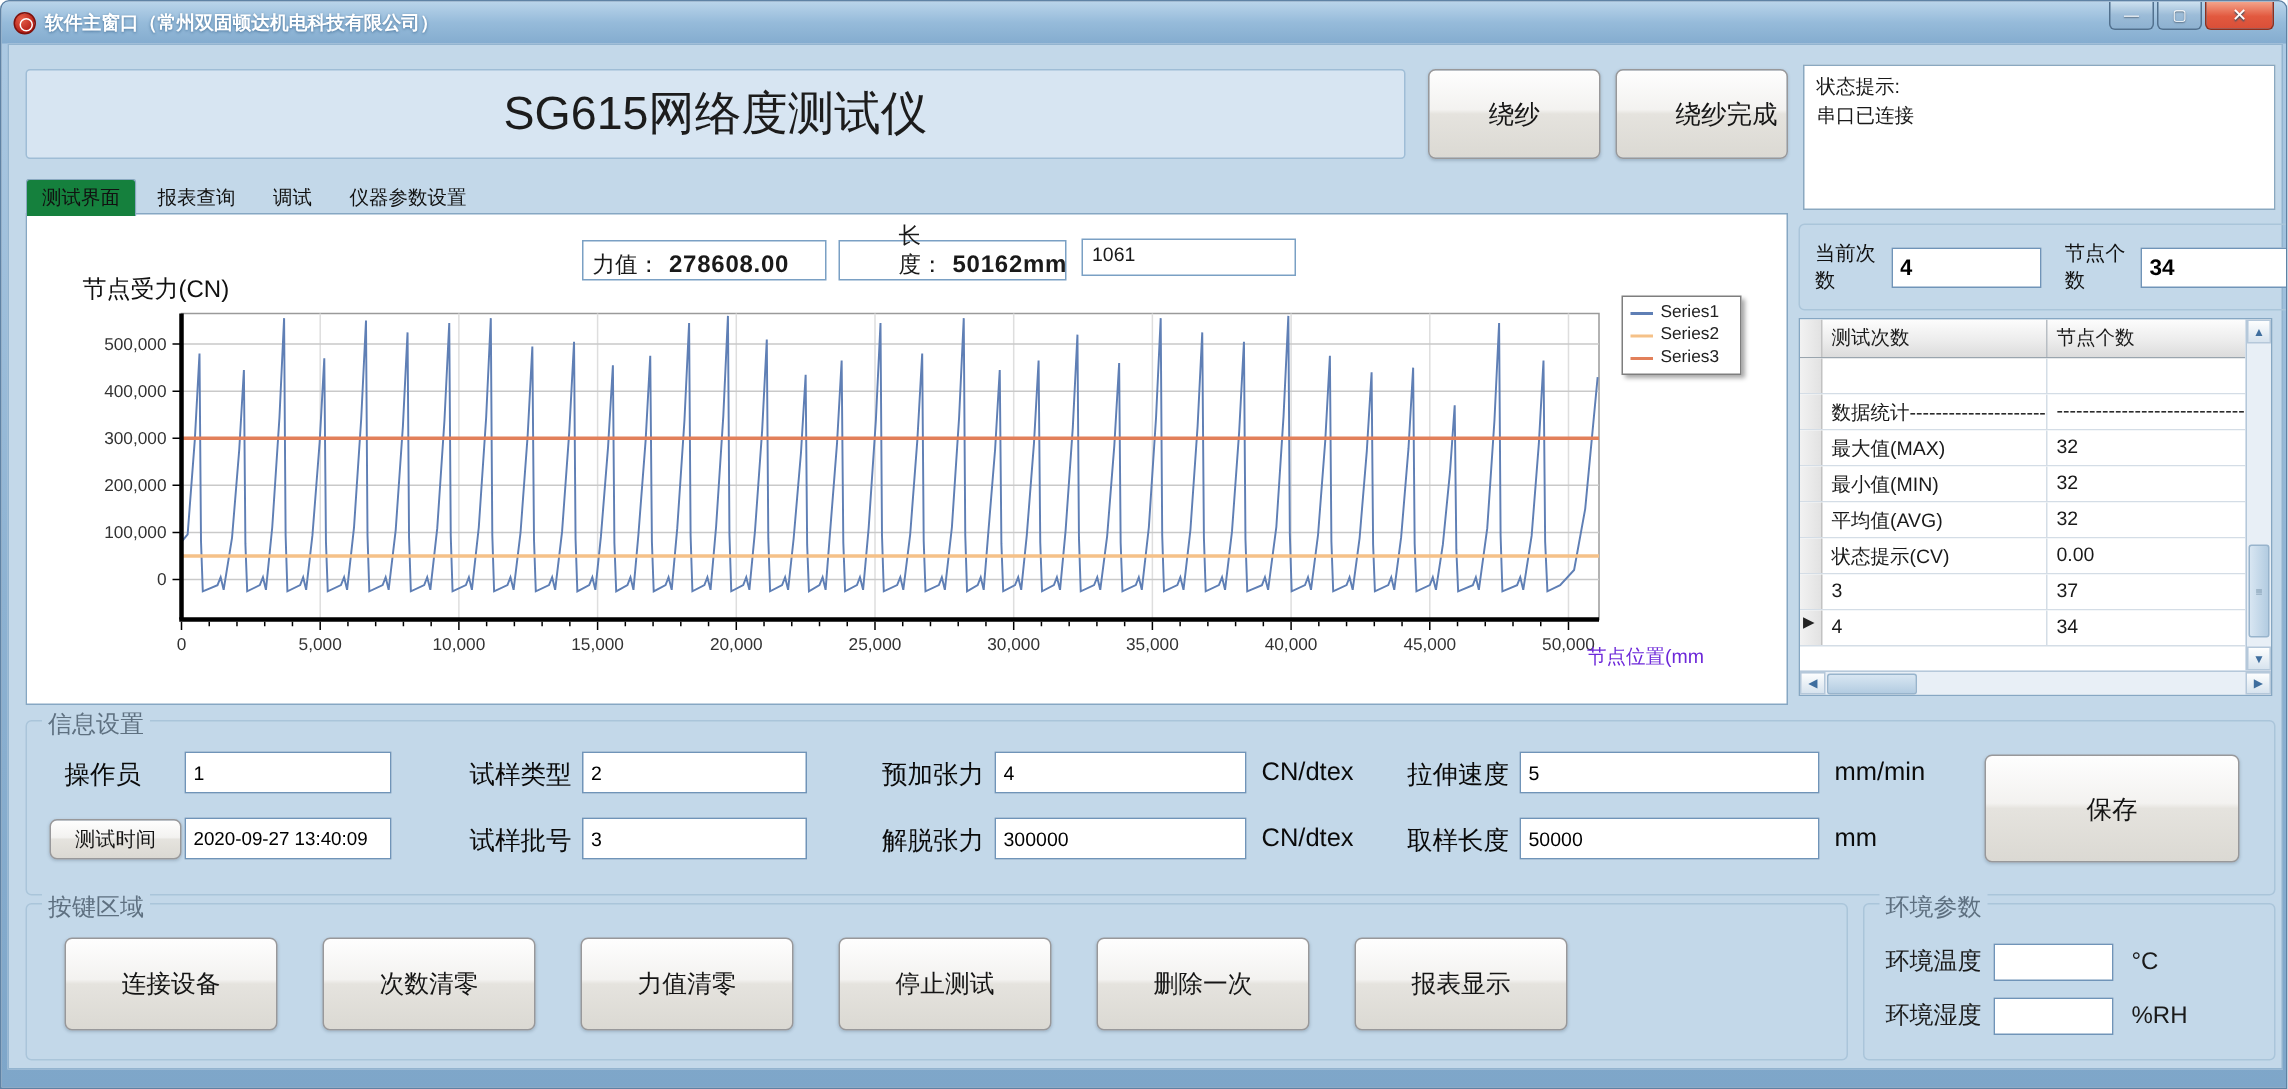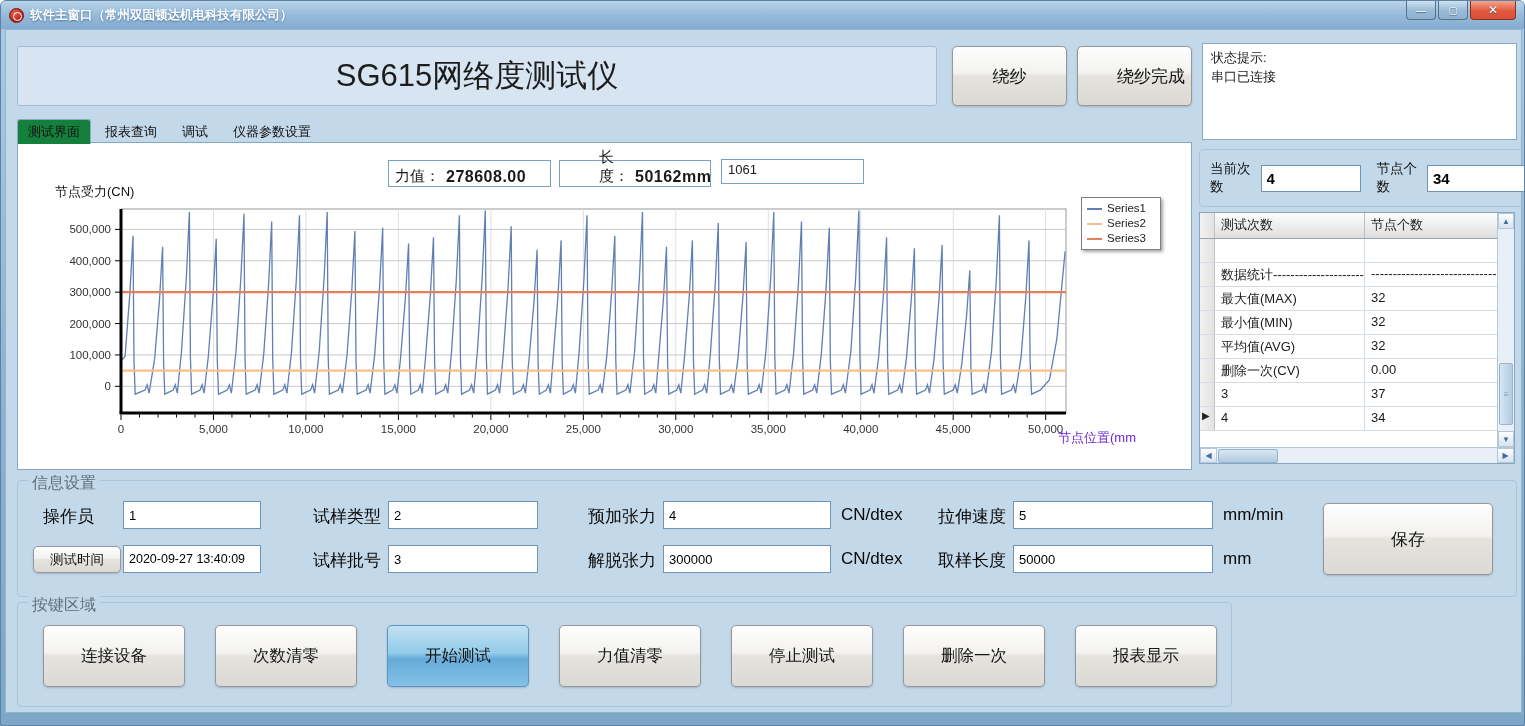--- a/index.html
+++ b/index.html
@@ -49,21 +49,21 @@
     border:1px solid transparent; border-bottom:none; border-radius:3px 3px 0 0; }
   .tab.active { background:#15803d; border-color:#8aa8c0; position:relative; top:1px; padding-top:3px; }
 
   
   .panel { position:absolute; left:11px; top:112px; width:1175px; height:328px;
     background:#fff; border:1px solid #86a7c3; z-index:2; }
   .readout { position:absolute; height:27px; background:#fff; border:1px solid #7aa0c4;
     display:flex; align-items:flex-end; padding:0 6px; font-size:15px; }
   .readout b { font-size:16px; margin-left:6px; letter-spacing:.5px; }
   .readout.plain { font-weight:normal; font-size:13px; align-items:flex-start; padding-top:2px; }
-  .ylabel { position:absolute; left:37px; top:40px; font-size:13px; color:#111; }
+  .ylabel { position:absolute; left:37px; top:40px; font-size:16px; color:#111; }
   .xlabel { position:absolute; left:1040px; top:286px; font-size:13px; color:#6d28d9; }
   .legend { position:absolute; left:1063px; top:54px; width:80px; background:#fff;
     border:1px solid #7e7e7e; box-shadow:2px 2px 3px rgba(0,0,0,.35); padding:3px 5px; }
   .legend-row { display:flex; align-items:center; font-size:11.5px; color:#222; line-height:15px; }
   .legend-dash { width:15px; height:2px; margin-right:5px; flex:0 0 auto; }
 
   
   .counts-group { position:absolute; left:1193px; top:119px; width:339px; height:58px;
     border:1px solid #aac5da; border-radius:4px; }
   .grp-label { position:absolute; top:-8px; left:10px; background:#c3d8e9; padding:0 4px;
@@ -325,21 +325,21 @@
             <div class="tcell c1">最小值(MIN)</div>
             <div class="tcell c2">32</div>
           </div>
           <div class="trow">
             <div class="tcell stub"></div>
             <div class="tcell c1">平均值(AVG)</div>
             <div class="tcell c2">32</div>
           </div>
           <div class="trow">
             <div class="tcell stub"></div>
-            <div class="tcell c1">删除一次(CV)</div>
+            <div class="tcell c1">状态提示(CV)</div>
             <div class="tcell c2">0.00</div>
           </div>
           <div class="trow">
             <div class="tcell stub"></div>
             <div class="tcell c1">3</div>
             <div class="tcell c2">37</div>
           </div>
           <div class="trow">
             <div class="tcell stub">▶</div>
             <div class="tcell c1">4</div>
@@ -391,23 +391,35 @@
       <span class="f-unit" style="left:1205px; top:68px;">mm</span>
 
       <div class="btn save-btn">保存</div>
     </div>
 
     <div class="group key-group">
       <span class="grp-label">按键区域</span>
       <div class="key-btns" id="key-btns">
           <div class="btn key-btn">连接设备</div>
           <div class="btn key-btn">次数清零</div>
-          <div class="btn key-btn active">开始测试</div>
           <div class="btn key-btn">力值清零</div>
           <div class="btn key-btn">停止测试</div>
           <div class="btn key-btn">删除一次</div>
           <div class="btn key-btn">报表显示</div>
         </div>
     </div>
 
+    <div class="group env-group">
+      <span class="grp-label">环境参数</span>
+      <div class="env-row" style="left:14px; top:26px;">
+        <span class="env-label">环境温度</span>
+        <input class="env-input" value="" style="">
+        <span class="env-unit">°C</span>
+      </div>
+      <div class="env-row" style="left:14px; top:62px;">
+        <span class="env-label">环境湿度</span>
+        <input class="env-input" value="" style="">
+        <span class="env-unit">%RH</span>
+      </div>
+    </div>
 
   </div>
 </div>
 
 </body></html>

